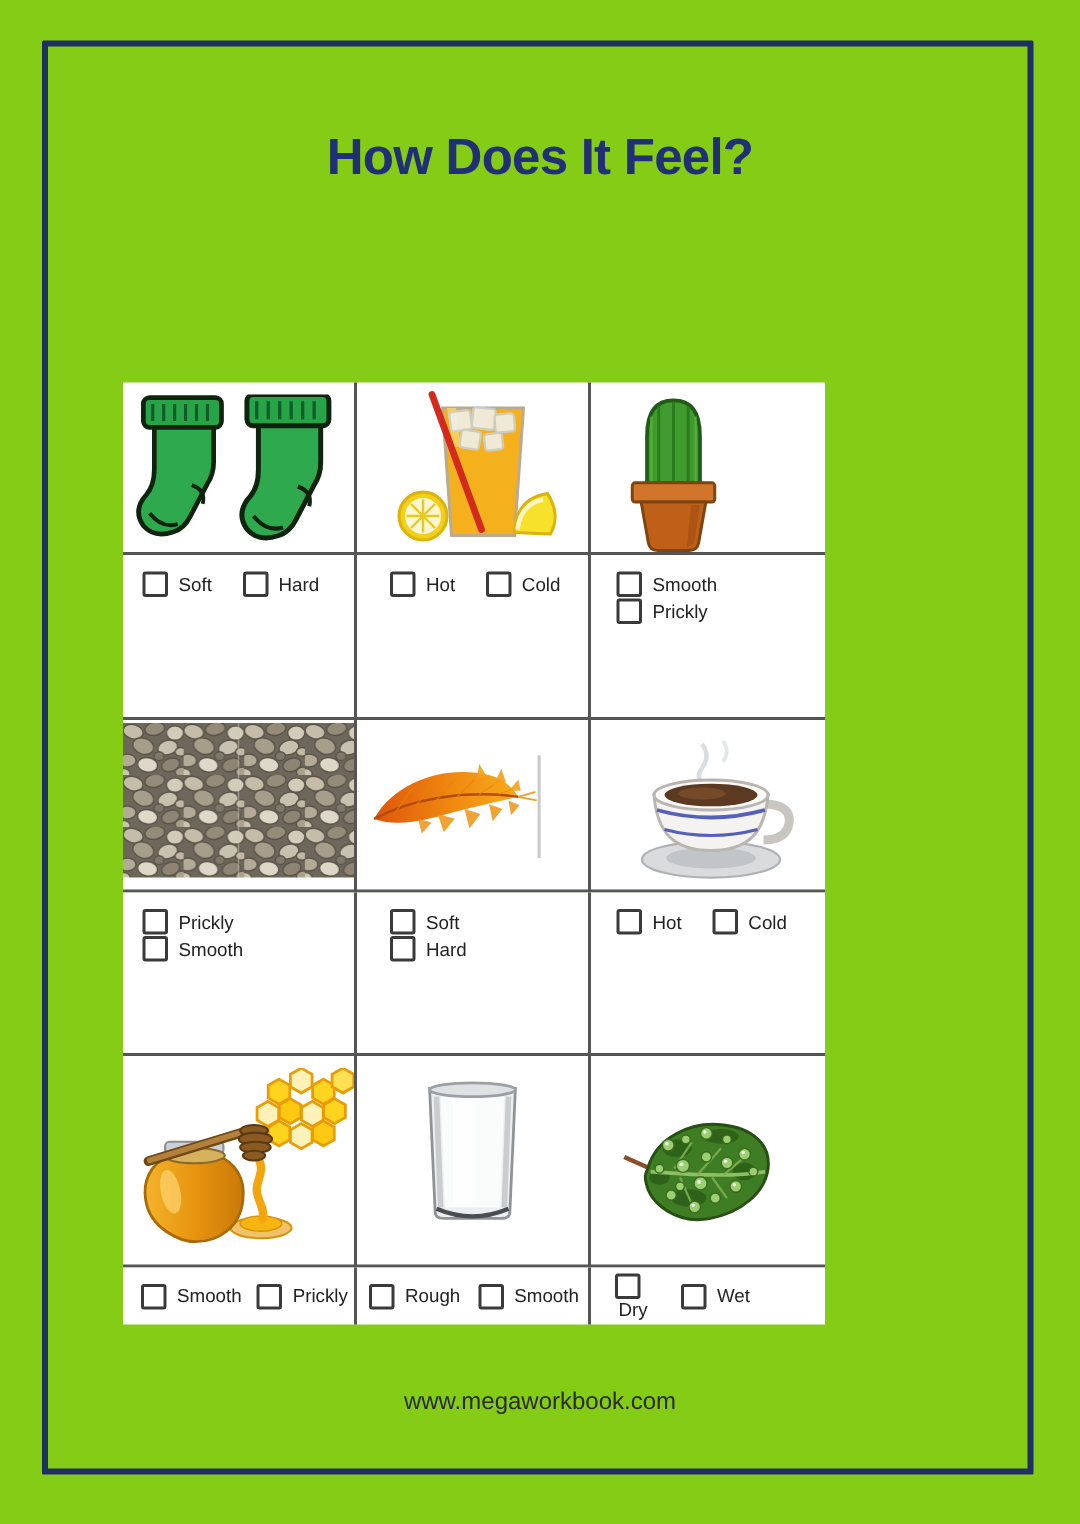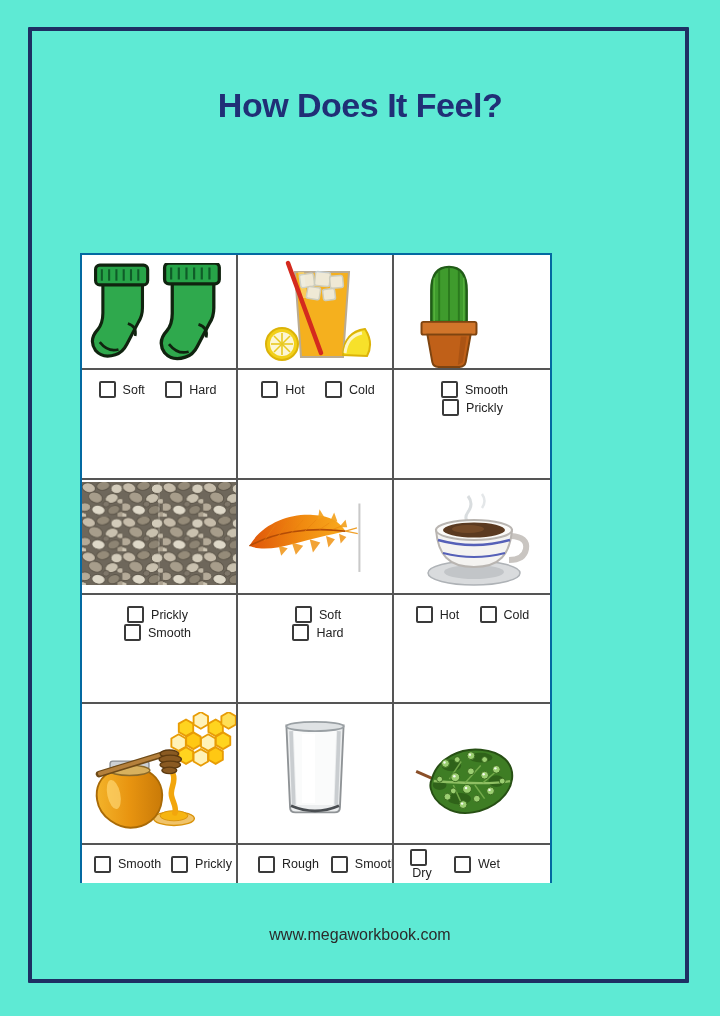--- a/index.html
+++ b/index.html
@@ -1,29 +1,29 @@
 <!DOCTYPE html>
 <html><head>
 <meta charset="utf-8">
 <style>
   html,body{margin:0;padding:0;}
   body{background:#ffffff;font-family:"Liberation Sans",sans-serif;}
-  .page{position:relative;width:720px;height:1016px;background:#5eead4;overflow:hidden;}
+  .page{position:relative;width:720px;height:1016px;background:#84cc16;overflow:hidden;}
   .frame{position:absolute;left:28px;top:27px;width:661px;height:956px;
          border:4px solid #1e2f63;box-sizing:border-box;border-radius:1px;}
   .title{position:absolute;left:0;top:86px;width:720px;text-align:center;
          font-size:34px;font-weight:bold;color:#202f76;letter-spacing:-0.5px;}
   .instructions{position:absolute;left:88px;top:147px;width:548px;
          font-size:16px;color:#1f1f1f;}
   .instructions .l1{text-align:justify;text-align-last:justify;margin-bottom:11px;}
   .instructions .l2{text-align:left;}
   .grid{position:absolute;left:80px;top:253px;width:472px;height:630px;
         display:grid;grid-template-columns:1fr 1fr 1fr;
         grid-template-rows:115px 110px 115px 109px 141px 38px;
-        border:2px solid #0369a1;box-sizing:border-box;text-align:center;}
+        border:2px solid #84cc16;box-sizing:border-box;}
   .cell{border-right:2px solid #555;border-bottom:2px solid #555;box-sizing:border-box;
         overflow:hidden;background:#fff;}
   .cell.last-col{border-right:none;}
   .cell.last-row{border-bottom:none;}
   .img-cell{display:flex;}
   .chk-cell{padding:11px 0 0 13px;}
   .chk-cell.slim{display:flex;align-items:center;padding:0 0 0 12px;}
   .chk{display:inline-flex;align-items:center;margin-right:16px;vertical-align:top;}
   .box{display:inline-block;width:17px;height:17px;border:2px solid #3a3a3a;
        border-radius:2px;background:#fff;margin-right:7px;box-sizing:border-box;cursor:pointer;}
@@ -374,21 +374,21 @@
     <div class="cell chk-cell slim last-row">
       <span class="chk" style="margin-right:10px;">
           <span class="box"></span>
           <span class="lbl">Smooth</span>
         </span>
       <span class="chk">
           <span class="box"></span>
           <span class="lbl">Prickly</span>
         </span>
     </div>
-    <div class="cell chk-cell slim last-row" style="padding-left:20px;">
+    <div class="cell chk-cell slim last-row" style="padding-left:8px;">
       <span class="chk" style="margin-right:12px;">
           <span class="box"></span>
           <span class="lbl">Rough</span>
         </span>
       <span class="chk">
           <span class="box"></span>
           <span class="lbl">Smooth</span>
         </span>
     </div>
     <div class="cell chk-cell slim last-col last-row" style="padding-left:16px;">

